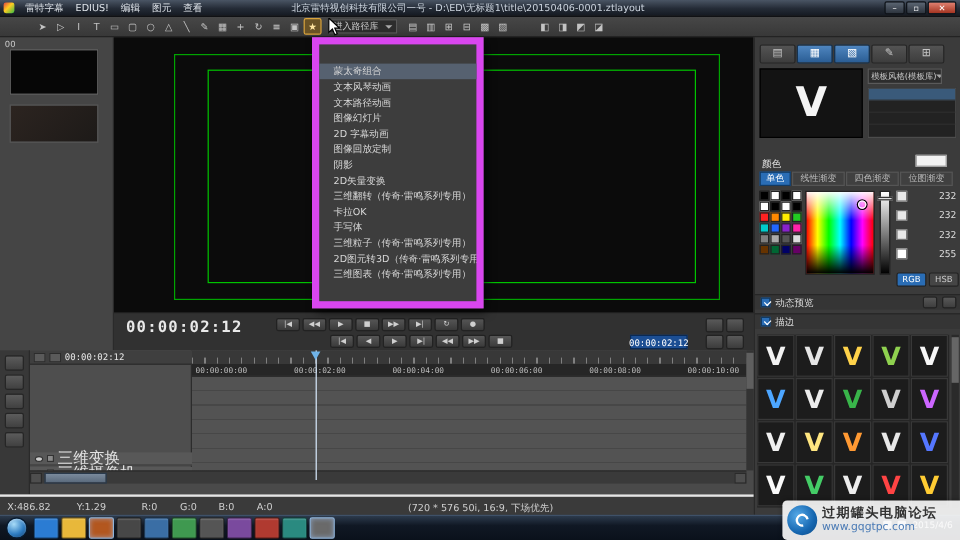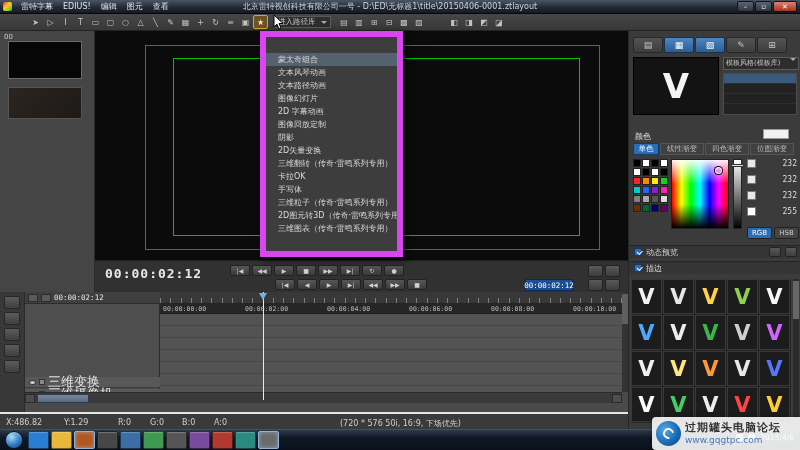--- a/index.html
+++ b/index.html
@@ -74,21 +74,21 @@
   .harrow{position:absolute;top:1px;width:10px;height:9px;background:#4e4e4e;border:1px solid #2a2a2a}
   #hthumb{position:absolute;left:12px;top:1px;width:52px;height:9px;background:linear-gradient(#7a8a9c,#5a6a7c);border:1px solid #2a3a4c}
   #vscroll{position:absolute;left:622px;top:0;width:6px;height:100px;background:#333}
   #vthumb{position:absolute;left:0;top:2px;width:6px;height:30px;background:#5f5f5f}
 
   
   #rightpanel{position:absolute;left:628px;top:31px;width:172px;height:398px;background:#3b3b3b;border-left:1px solid #262626}
   .rtab{position:absolute;top:6px;width:30px;height:16px;background:linear-gradient(#545454,#3d3d3d);border:1px solid #262626;border-radius:2px;display:flex;align-items:center;justify-content:center;font-size:9px;color:#c5c5c5}
   .rtab.active{background:linear-gradient(#4f86c0,#2a5d94);color:#fff;border-color:#16324f}
   #vpreview{position:absolute;left:4px;top:26px;width:86px;height:58px;background:#131313;border:1px solid #000;display:flex;align-items:center;justify-content:center;font-size:34px;font-weight:bold;color:#f4f4f4}
-  #tplcombo{position:absolute;left:94px;top:26px;width:76px;height:13px;background:#2d2d2d;border:1px solid #5a5a5a;color:#c9c9c9;font-size:7px;display:flex;padding:0 2px;white-space:nowrap;overflow:hidden}
+  #tplcombo{position:absolute;left:94px;top:26px;width:62px;height:13px;background:#2d2d2d;border:1px solid #5a5a5a;color:#c9c9c9;font-size:7px;display:flex;align-items:center;padding:0 2px;white-space:nowrap;overflow:hidden}
   #tplcombo .arrow{margin-left:auto;width:0;height:0;border-left:3px solid transparent;border-right:3px solid transparent;border-top:3px solid #aaa;flex:none}
   #tpllist{position:absolute;left:94px;top:42px;width:74px;height:42px;background:#222;border:1px solid #4c4c4c}
   .lrow{height:10px;border-bottom:1px solid #2e2e2e}
   .lrow.sel{background:#3a5a7a}
   #layerrow{position:absolute;left:0;top:86px;width:172px;height:13px;background:#333;border-top:1px solid #222;border-bottom:1px solid #222;display:flex;align-items:center;gap:4px;padding-left:5px;font-size:8px;color:#e4e4e4}
   .expander{width:0;height:0;border-left:3.5px solid transparent;border-right:3.5px solid transparent;border-top:4.5px solid #bbb;flex:none}
   #colortitle{position:absolute;left:6px;top:100px;font-size:8px;color:#e0e0e0}
   #curswatch{position:absolute;left:134px;top:98px;width:26px;height:10px;background:#f2f2f2;border:1px solid #999}
   .modetab{position:absolute;top:112px;height:12px;background:#404040;border:1px solid #555;color:#bbb;font-size:7.5px;display:flex;align-items:center;justify-content:center;white-space:nowrap;padding:0 2px}
   .modetab.active{background:#2a6db5;color:#fff;border-color:#123a63}

